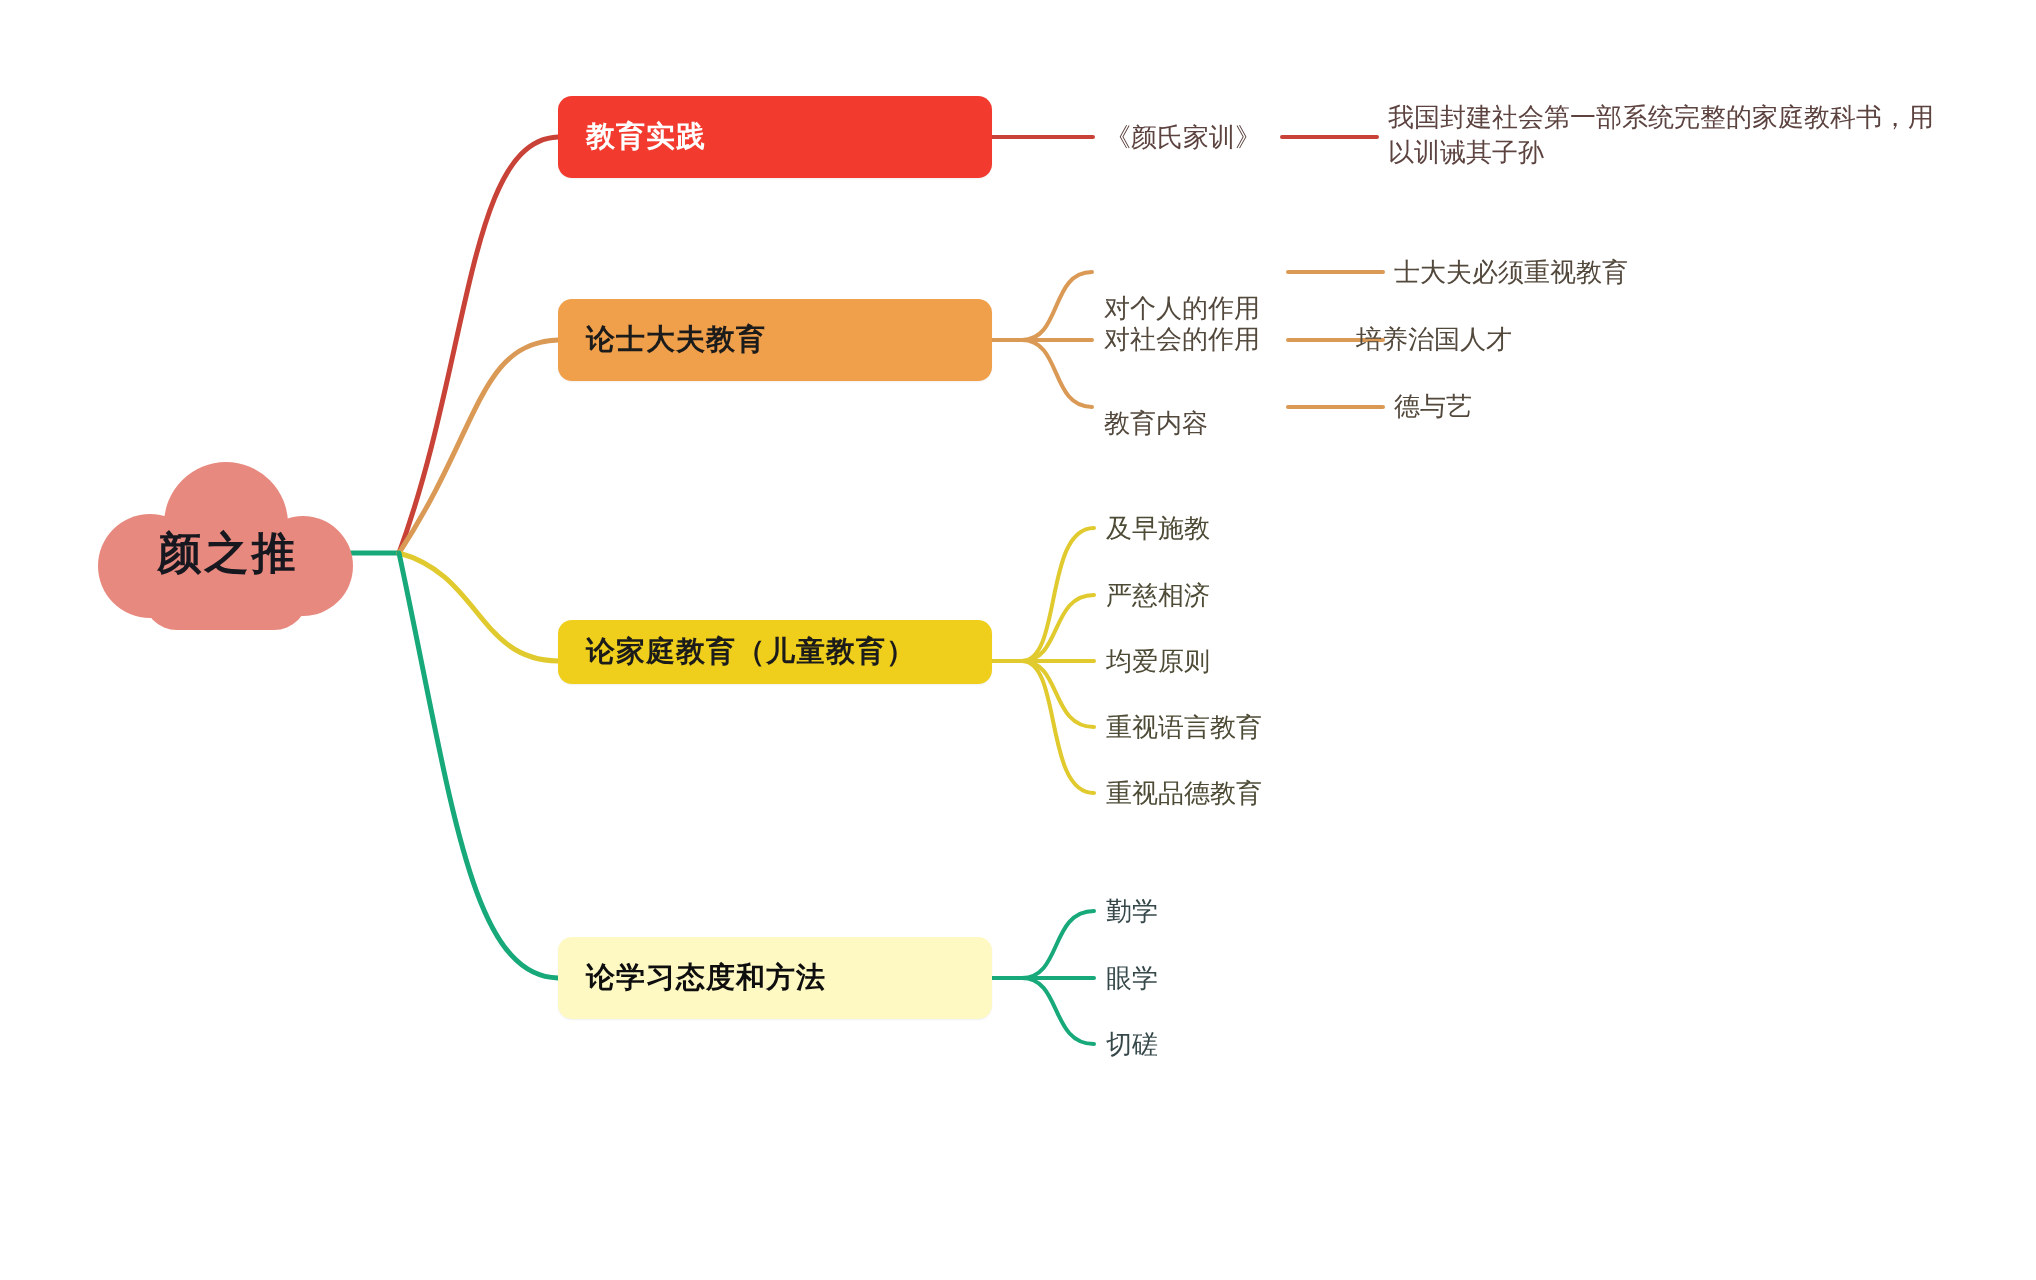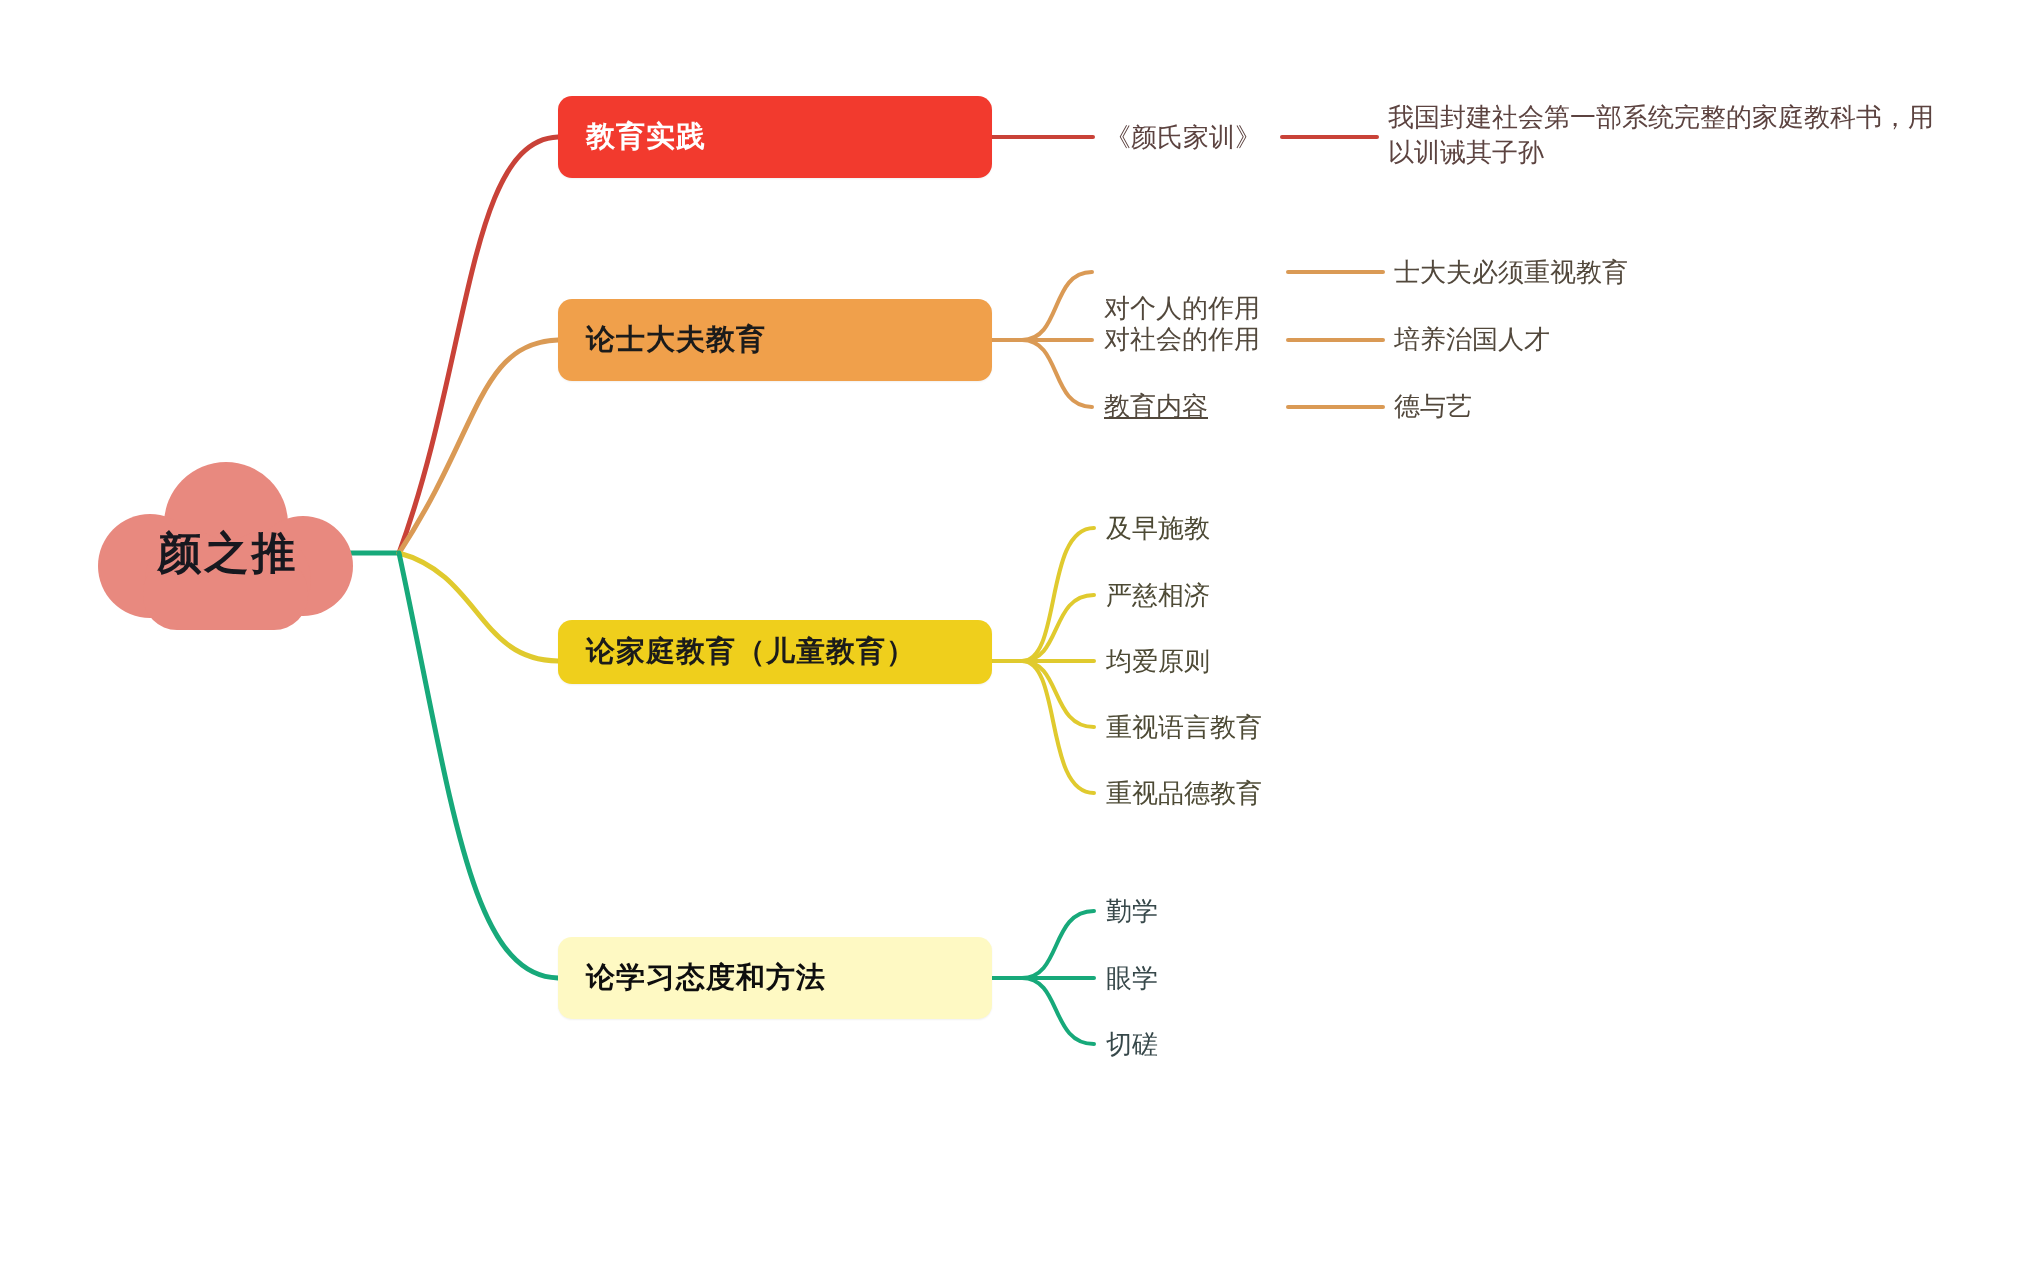--- a/index.html
+++ b/index.html
@@ -190,25 +190,25 @@
   <div class="sub c-orange" style="left:1104px; top:255px;margin-top:36px;">
     <span>对个人的作用</span>
   </div>
   <div class="sub c-orange" style="left:1394px; top:255px;">
     <span>士大夫必须重视教育</span>
   </div>
 
   <div class="sub c-orange" style="left:1104px; top:322px;">
     <span>对社会的作用</span>
   </div>
-  <div class="sub c-orange" style="left:1394px; top:322px;text-align:center;">
+  <div class="sub c-orange" style="left:1356px; top:322px;text-align:center;">
     <span>培养治国人才</span>
   </div>
 
-  <div class="sub c-orange" style="left:1104px; top:389px;text-decoration:underline;">
+  <div class="sub c-orange" style="left:1104px; top:406px;">
     <span>教育内容</span>
   </div>
   <div class="sub c-orange" style="left:1394px; top:389px;">
     <span>德与艺</span>
   </div>
 
   <div class="topic t-yellow" style="left:558px; top:620px; width:434px; height:64px;">
     <span>论家庭教育（儿童教育）</span>
   </div>
 

